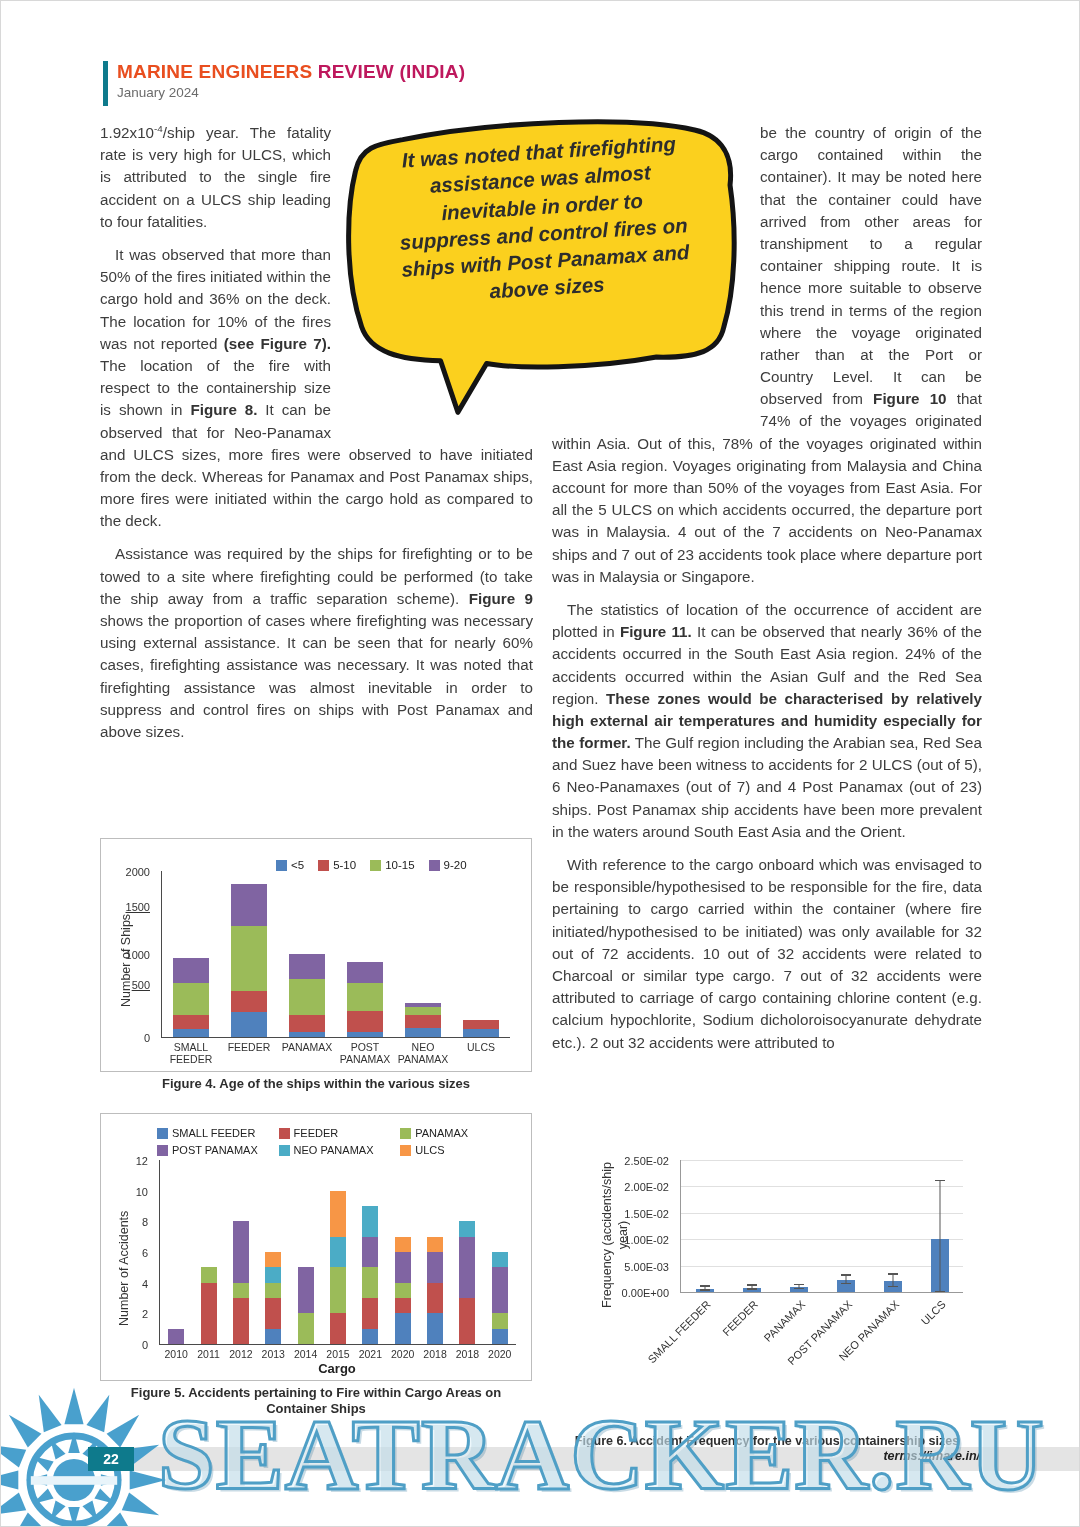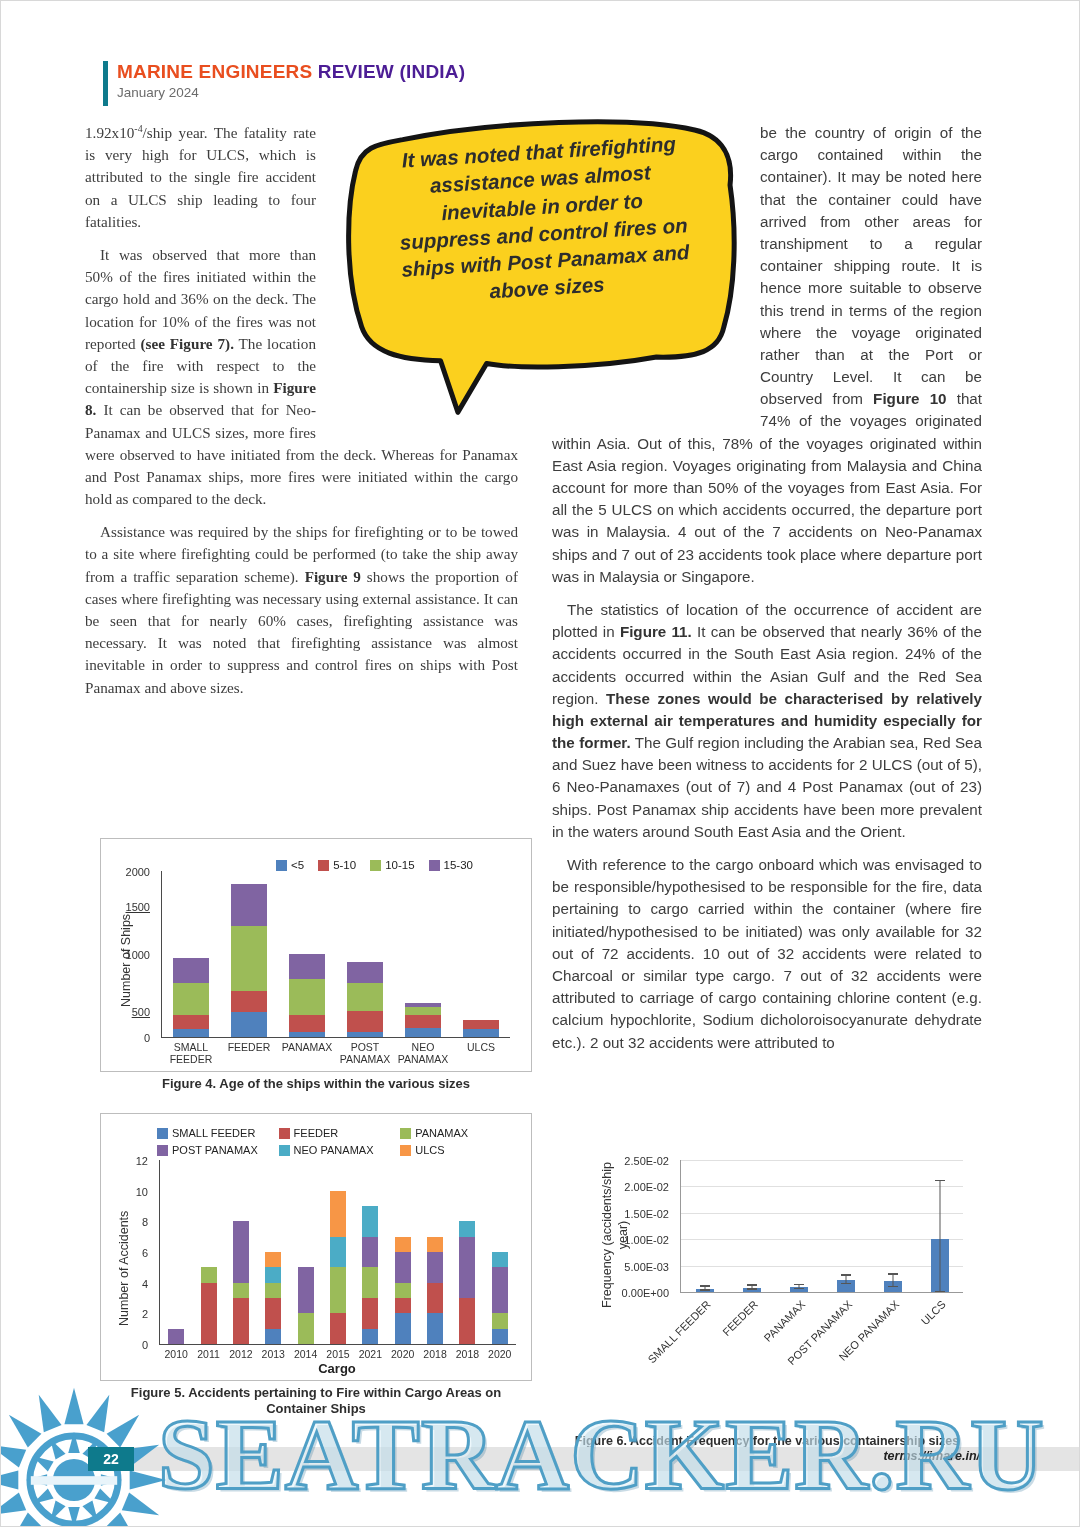--- a/index.html
+++ b/index.html
@@ -3,25 +3,25 @@
 <meta charset="utf-8">
 <style>
   html,body{margin:0;padding:0;}
   body{width:1080px;height:1527px;position:relative;background:#ffffff;
        font-family:"Liberation Sans","DejaVu Sans",sans-serif;color:#3d3d3d;overflow:hidden;}
   .page-border{position:absolute;inset:0;border:1px solid #d8d8d8;pointer-events:none;z-index:90;}
 
   
   .header-accent{position:absolute;left:103px;top:61px;width:5px;height:45px;background:#0e7a8c;}
   .header-title{position:absolute;left:117px;top:61px;font-size:19px;font-weight:bold;letter-spacing:.2px;white-space:nowrap;}
-  .t1{color:#e94e1f;} .t2{color:#4c1d95;}
+  .t1{color:#e94e1f;} .t2{color:#be185d;}
   .header-date{position:absolute;left:117px;top:85px;font-size:13.5px;color:#6b6b6b;}
 
   
-  .col-left{position:absolute;left:85px;top:122px;width:433px;height:716px;overflow:hidden;font-family:Liberation Serif, serif;}
+  .col-left{position:absolute;left:100px;top:122px;width:433px;height:716px;overflow:hidden;}
   .col-right{position:absolute;left:552px;top:122px;width:430px;height:1018px;overflow:hidden;}
   .bubble-spacer-left{float:right;width:192px;height:312px;margin-left:10px;margin-bottom:6px;}
   .bubble-spacer-right{float:left;width:198px;height:300px;margin-right:10px;margin-bottom:6px;}
   p.body{font-size:15.2px;line-height:1.46;text-align:justify;margin:0 0 11px 0;color:#3d3d3d;}
   p.ind{text-indent:15px;}
   .b{font-weight:bold;color:#333;}
   sup{font-size:.65em;}
 
   
   .bubble{position:absolute;left:336px;top:110px;width:414px;height:305px;z-index:20;transform:rotate(-1.5deg);}
@@ -135,27 +135,27 @@
       <div class="legitem">
         <div class="swatch" style="background: rgb(192, 80, 77);"></div>
         <span>5-10</span>
       </div>
       <div class="legitem">
         <div class="swatch" style="background: rgb(155, 187, 89);"></div>
         <span>10-15</span>
       </div>
       <div class="legitem">
         <div class="swatch" style="background: rgb(128, 100, 162);"></div>
-        <span>15-30</span>
+        <span>9-20</span>
       </div>
     </div>
   <div class="plot plot4">
     <div class="yticks">
         <div class="ytick" style="bottom: -7px;">0</div>
-        <div class="ytick" style="bottom: 19px; text-decoration: underline;">500</div>
+        <div class="ytick" style="bottom: 46px; text-decoration: underline;">500</div>
         <div class="ytick" style="bottom: 76px;">1000</div>
         <div class="ytick" style="bottom: 124px; text-decoration: underline;">1500</div>
         <div class="ytick" style="bottom: 159px;">2000</div>
       </div>
   <div class="barcol">
         <div class="stack">
           <div class="seg" style="height: 8.3px; background: rgb(79, 129, 189);"></div>
           <div class="seg" style="height: 13.28px; background: rgb(192, 80, 77);"></div>
           <div class="seg" style="height: 32.37px; background: rgb(155, 187, 89);"></div>
           <div class="seg" style="height: 24.9px; background: rgb(128, 100, 162);"></div>

